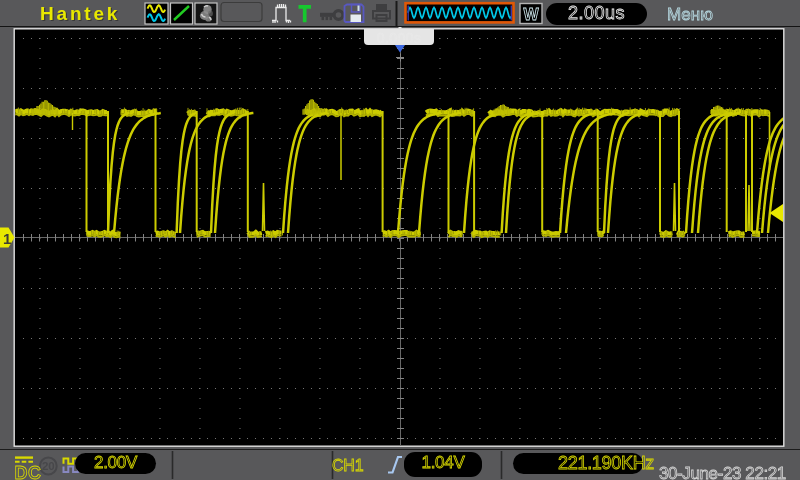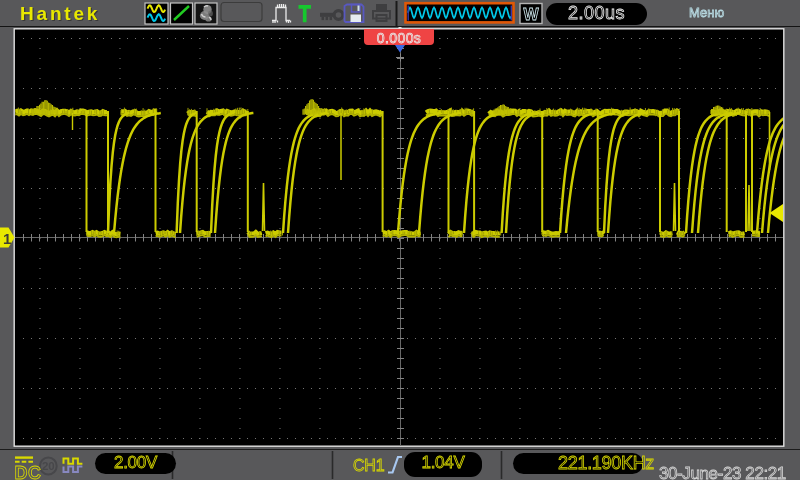--- a/index.html
+++ b/index.html
@@ -136,21 +136,21 @@
 <line x1="72.5" y1="113" x2="72.5" y2="130" stroke="#cccc00" stroke-width="1.4"></line>
   </g>
   <polygon points="0,227.5 8.5,227.5 14.5,237.5 8.5,247.5 0,247.5" fill="#e8e800"></polygon>
   <text x="3" y="243.5" font-size="15" font-weight="bold" fill="#3c3c34">1</text>
   <polygon points="783,204 783,222 769.5,213" fill="#e8e800"></polygon>
   <path d="M396 57.5h8 M400.5 53.5v8" stroke="#888" stroke-width="1" fill="none"></path>
   <rect x="398.5" y="21.5" width="3" height="7" fill="#e8e8e8"></rect>
 </svg>
 
 <div class="abs" style="left:0;top:0;width:800px;height:26.6px;background:#58585a;border-bottom:1.4px solid #141414;"></div>
-<div class="abs" style="left:20px;top:3px;font-size:19px;font-weight:bold;letter-spacing:2.8px;color:#e8e800;text-shadow:1.2px 1.2px 0 #3a3a3a;">Hantek</div>
+<div class="abs" style="left:40px;top:3px;font-size:19px;font-weight:bold;letter-spacing:2.8px;color:#e8e800;text-shadow:1.2px 1.2px 0 #3a3a3a;">Hantek</div>
 
 <svg class="abs" style="left:140px;top:0" width="410" height="28" viewBox="140 0 410 28">
   <rect x="145" y="3" width="23" height="21" fill="#000" stroke="#c4c4c4" stroke-width="1.2"></rect>
   <polyline points="147.5,8.7 148.3,6.9 149.1,5.6 149.9,5.3 150.7,6.0 151.5,7.5 152.3,9.4 153.1,11.1 153.9,12.0 154.7,11.9 155.5,10.9 156.3,9.2 157.1,7.3 157.9,5.9 158.7,5.3 159.5,5.8 160.3,7.1 161.1,8.9 161.9,10.7 162.7,11.9 163.5,12.0 164.3,11.2 165.1,9.6" stroke="#e8e800" stroke-width="2" fill="none"></polyline>
   <polyline points="147.5,17.7 148.3,15.9 149.1,14.6 149.9,14.3 150.7,15.0 151.5,16.5 152.3,18.4 153.1,20.1 153.9,21.0 154.7,20.9 155.5,19.9 156.3,18.2 157.1,16.3 157.9,14.9 158.7,14.3 159.5,14.8 160.3,16.1 161.1,17.9 161.9,19.7 162.7,20.9 163.5,21.0 164.3,20.2 165.1,18.6" stroke="#00c8e8" stroke-width="2" fill="none"></polyline>
   <rect x="170.5" y="3" width="22" height="21" fill="#000" stroke="#c4c4c4" stroke-width="1.2"></rect>
   <line x1="174" y1="20" x2="189" y2="6" stroke="#22cc22" stroke-width="2.4"></line>
   <rect x="195" y="3" width="22" height="21" fill="#141414" stroke="#c4c4c4" stroke-width="1.2"></rect>
   <g fill="#8e8e8e">
     <ellipse cx="207.5" cy="9.5" rx="4.2" ry="4.5" opacity="0.9"></ellipse>
@@ -185,38 +185,38 @@
   </g>
   <line x1="396.5" y1="1" x2="396.5" y2="26" stroke="#1a1a1a" stroke-width="2"></line>
   <rect x="405.5" y="3.2" width="108" height="19.2" fill="#000" stroke="#e05808" stroke-width="2.6"></rect>
   <polyline points="408.0,12.8 409.0,9.1 410.0,7.6 411.0,9.1 412.0,12.8 413.0,16.5 414.0,18.0 415.0,16.5 416.0,12.8 417.0,9.1 418.0,7.6 419.0,9.1 420.0,12.8 421.0,16.5 422.0,18.0 423.0,16.5 424.0,12.8 425.0,9.1 426.0,7.6 427.0,9.1 428.0,12.8 429.0,16.5 430.0,18.0 431.0,16.5 432.0,12.8 433.0,9.1 434.0,7.6 435.0,9.1 436.0,12.8 437.0,16.5 438.0,18.0 439.0,16.5 440.0,12.8 441.0,9.1 442.0,7.6 443.0,9.1 444.0,12.8 445.0,16.5 446.0,18.0 447.0,16.5 448.0,12.8 449.0,9.1 450.0,7.6 451.0,9.1 452.0,12.8 453.0,16.5 454.0,18.0 455.0,16.5 456.0,12.8 457.0,9.1 458.0,7.6 459.0,9.1 460.0,12.8 461.0,16.5 462.0,18.0 463.0,16.5 464.0,12.8 465.0,9.1 466.0,7.6 467.0,9.1 468.0,12.8 469.0,16.5 470.0,18.0 471.0,16.5 472.0,12.8 473.0,9.1 474.0,7.6 475.0,9.1 476.0,12.8 477.0,16.5 478.0,18.0 479.0,16.5 480.0,12.8 481.0,9.1 482.0,7.6 483.0,9.1 484.0,12.8 485.0,16.5 486.0,18.0 487.0,16.5 488.0,12.8 489.0,9.1 490.0,7.6 491.0,9.1 492.0,12.8 493.0,16.5 494.0,18.0 495.0,16.5 496.0,12.8 497.0,9.1 498.0,7.6 499.0,9.1 500.0,12.8 501.0,16.5 502.0,18.0 503.0,16.5 504.0,12.8 505.0,9.1 506.0,7.6 507.0,9.1 508.0,12.8 509.0,16.5 510.0,18.0 511.0,16.5" stroke="#00c8e8" stroke-width="1.7" fill="none"></polyline>
   <line x1="408.2" y1="5.5" x2="408.2" y2="20.5" stroke="#3838a8" stroke-width="1.4"></line>
   <line x1="511.3" y1="5.5" x2="511.3" y2="20.5" stroke="#3838a8" stroke-width="1.4"></line>
   <rect x="520" y="3.5" width="22" height="20" fill="#000" stroke="#b4b4b4" stroke-width="1.4"></rect>
 </svg>
 <div class="abs ot" style="left:522px;top:5.5px;width:18px;text-align:center;font-size:16px;font-weight:bold;-webkit-text-stroke-color:#cfe8ee;">W</div>
 <div class="pill" style="left:546px;top:3px;width:101px;height:21.5px;"><span class="ot" style="font-size:18px;line-height:21.5px;letter-spacing:0.5px;">2.00us</span></div>
-<div class="abs ot" style="left:689px;top:5px;font-size:13px;-webkit-text-stroke-color:#b6d8e0;">Меню</div>
-
-<div class="abs" style="left:364px;top:29px;width:70px;height:15.5px;background:#ef4444;border-radius:0 0 4px 4px;text-align:center;"><span class="ot" style="font-size:14px;line-height:15px;letter-spacing:0.4px;-webkit-text-stroke-width:0.75px;">0.000s</span></div>
+<div class="abs ot" style="left:667px;top:5px;font-size:17px;-webkit-text-stroke-color:#b6d8e0;">Меню</div>
+
+<div class="abs" style="left:364px;top:29px;width:70px;height:15.5px;background:#e5e5e5;border-radius:0 0 4px 4px;text-align:center;"><span class="ot" style="font-size:14px;line-height:15px;letter-spacing:0.4px;-webkit-text-stroke-width:0.75px;">0.000s</span></div>
 <svg class="abs" style="left:393px;top:44.5px" width="14" height="9" viewBox="0 0 14 9">
     <polygon points="2,0 12,0 7,7.5" fill="#3c68e0"></polygon>
   </svg>
 
 <div class="abs" style="left:0;top:448.5px;width:800px;height:31.5px;background:#58585a;border-top:1.8px solid #1c1c1c;"></div>
 <svg class="abs" style="left:0;top:449px" width="800" height="31" viewBox="0 449 800 31">
   <path d="M15 457.6h18" stroke="#d8d800" stroke-width="2.4"></path>
   <path d="M15 461.8h4.6 M21.7 461.8h4.6 M28.4 461.8h4.6" stroke="#d8d800" stroke-width="2"></path>
   <circle cx="48.3" cy="466" r="8.4" fill="none" stroke="#47474a" stroke-width="2"></circle>
   <text x="48.3" y="470.2" font-size="11.5" font-weight="bold" fill="#47474a" text-anchor="middle">20</text>
   <path d="M63.5 463.8v-5.3h4.8v5.3h4.8v-5.3h4.8v5.3h4.5" stroke="#d8d800" stroke-width="2" fill="none"></path>
   <path d="M63.5 466.6v5.3h4.8v-5.3h4.8v5.3h4.8v-5.3h4.5" stroke="#8888c0" stroke-width="2" fill="none"></path>
   <line x1="172.5" y1="451" x2="172.5" y2="479" stroke="#2a2a2a" stroke-width="1.6"></line>
   <line x1="332.5" y1="451" x2="332.5" y2="479" stroke="#2a2a2a" stroke-width="1.6"></line>
   <line x1="501.5" y1="451" x2="501.5" y2="479" stroke="#2a2a2a" stroke-width="1.6"></line>
   <path d="M388 472.5 h4.5 l5.5,-15.5 h4" stroke="#a8c8f0" stroke-width="2.2" fill="none"></path>
 </svg>
 <div class="abs oty" style="left:14.5px;top:462.5px;font-size:18px;font-weight:bold;letter-spacing:0.5px;">DC</div>
-<div class="pill" style="left:95px;top:453px;width:81px;height:21px;"><span class="oty" style="font-size:17px;line-height:20.5px;letter-spacing:-0.3px;">2.00V</span></div>
-<div class="abs oty" style="left:353px;top:456.5px;font-size:16px;letter-spacing:-0.2px;">CH1</div>
+<div class="pill" style="left:75px;top:453px;width:81px;height:21px;"><span class="oty" style="font-size:17px;line-height:20.5px;letter-spacing:-0.3px;">2.00V</span></div>
+<div class="abs oty" style="left:332px;top:456.5px;font-size:16px;letter-spacing:-0.2px;">CH1</div>
 <div class="pill" style="left:404px;top:451.5px;width:78px;height:25px;"><span class="oty" style="font-size:17px;line-height:21px;letter-spacing:-0.3px;">1.04V</span></div>
 <div class="pill" style="left:513px;top:452.5px;width:130px;height:21.5px;"><span class="oty" style="font-size:18px;line-height:21px;letter-spacing:-0.3px;margin-left:45px;">221.190KHz</span></div>
 <div class="abs ot" style="left:659px;top:455.5px;font-size:17px;letter-spacing:-0.4px;margin-top:8px;-webkit-text-stroke-color:#d4d4d4;">30-June-23 22:21</div>
 
 </body></html>

